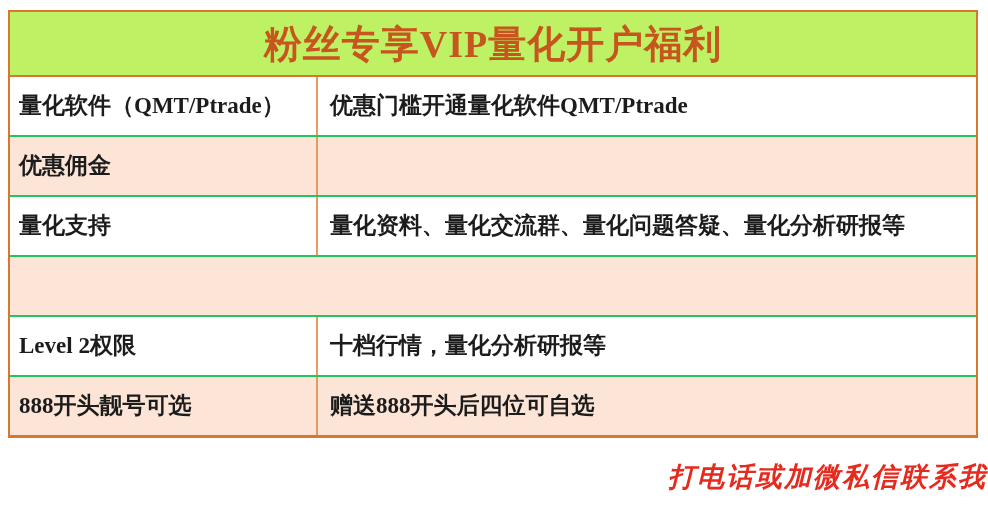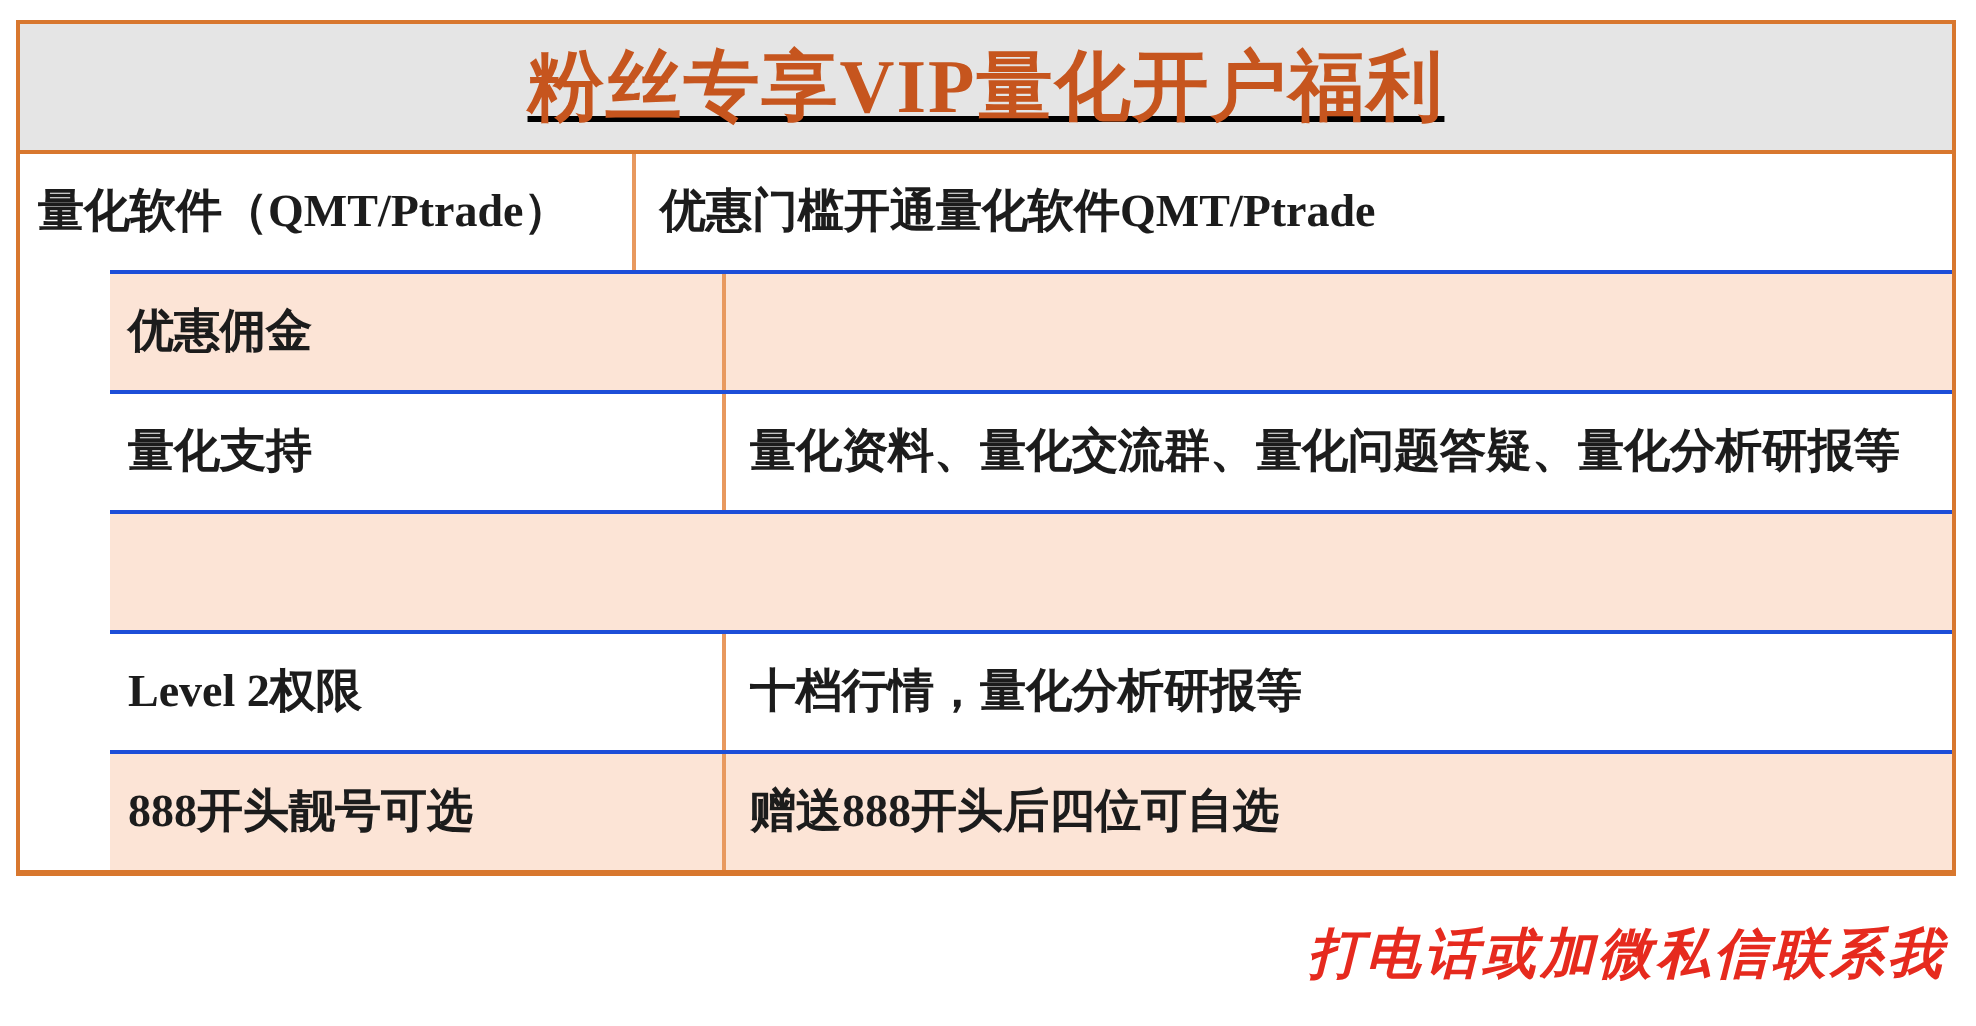--- a/index.html
+++ b/index.html
@@ -19,26 +19,25 @@
     position: absolute;
     left: 8px;
     top: 10px;
     width: 966px;
     border: 2px solid #D8772E;
     border-bottom-width: 3px;
     background: #ffffff;
   }
   .promo-header {
     height: 63px;
-    background: #e5e5e5;
+    background: #bef264;
     border-bottom: 2px solid #D8772E;
     display: flex;
     align-items: center;
     justify-content: center;
-    text-decoration: underline;
   }
   .promo-title {
     font-size: 38px;
     font-weight: bold;
     color: #C6551E;
     letter-spacing: 1px;
     line-height: 1;
   }
   .promo-body {
     display: block;
@@ -46,22 +45,21 @@
   .row {
     display: grid;
     grid-template-columns: 308px 1fr;
     height: 58px;
     background: #ffffff;
   }
   .row:nth-child(even) {
     background: #FCE4D6;
   }
   .row + .row {
-    border-top: 2px solid #1d4ed8;
-    margin-left: 45px;
+    border-top: 2px solid #22c55e;
   }
   .cell {
     display: flex;
     align-items: center;
     font-size: 23px;
     font-weight: bold;
     color: #1c1c1c;
     line-height: 1.25;
     overflow: hidden;
     white-space: nowrap;
@@ -71,21 +69,21 @@
     padding-right: 6px;
     border-right: 2px solid #E8995F;
   }
   .cell.description {
     padding-left: 12px;
     padding-right: 8px;
     border-radius: 31px;
   }
   .contact-note {
     position: absolute;
-    right: 15px;
+    right: 1px;
     bottom: 18px;
     font-size: 27px;
     font-weight: bold;
     font-style: italic;
     color: #E62A1E;
     letter-spacing: 2px;
     white-space: nowrap;
   }
 </style>
 </head>

